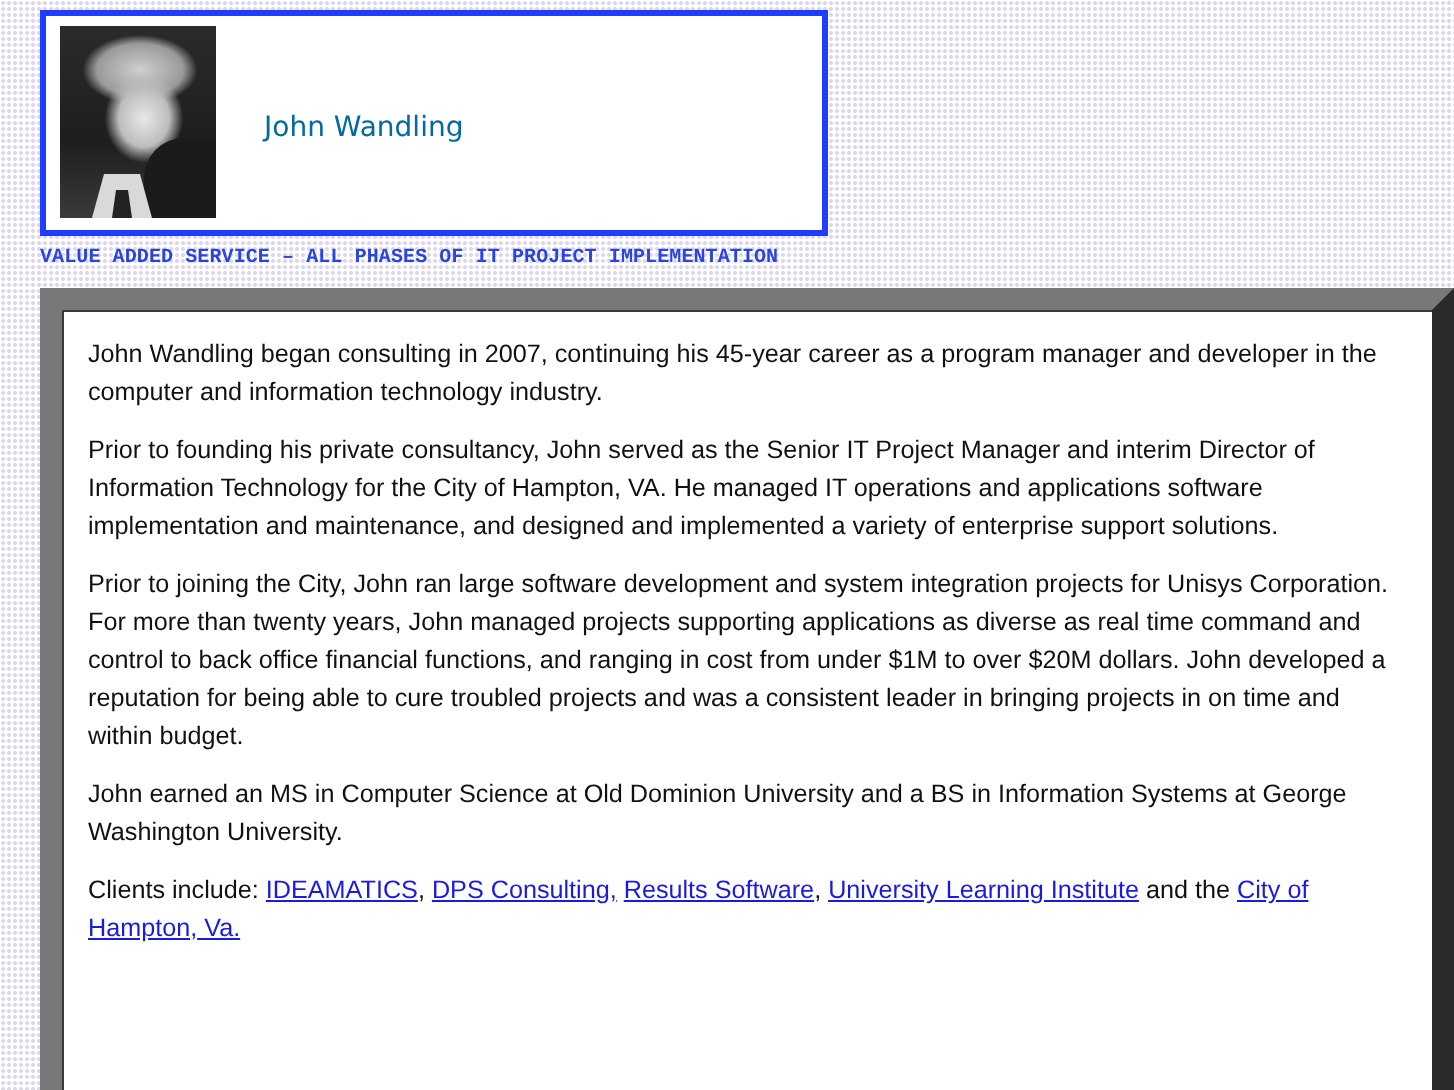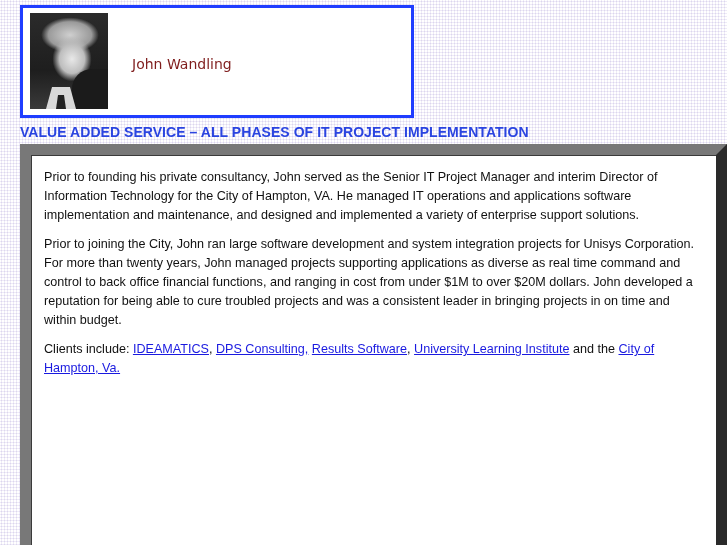--- a/index.html
+++ b/index.html
@@ -64,30 +64,30 @@
     height: 40px;
     background: #1b1b1b;
     border-top-left-radius: 20px;
   }
   .name {
     position: absolute;
     left: 109px;
     top: 48px;
     font-family: "DejaVu Sans", sans-serif;
     font-size: 14px;
-    color: #7f1d1d;
+    color: #0369a1;
     letter-spacing: 0px;
   }
   .tagline {
     position: absolute;
     left: 20px;
     top: 124px;
-    font-family: Liberation Sans, sans-serif;
+    font-family: Liberation Mono, monospace;
     font-weight: bold;
-    font-size: 14px;
+    font-size: 10px;
     color: #2a44e0;
     white-space: nowrap;
     letter-spacing: 0.05px;
   }
   .content-frame {
     position: absolute;
     left: 20px;
     top: 144px;
     width: 707px;
     height: 420px;
@@ -133,17 +133,19 @@
     <div class="shirt"></div>
     <div class="tie"></div>
   </div>
   <div class="name">John Wandling</div>
 </div>
 
 <div class="tagline">VALUE ADDED SERVICE – ALL PHASES OF IT PROJECT IMPLEMENTATION</div>
 
 <div class="content-frame">
   <div class="content">
+    <p>John Wandling began consulting in 2007, continuing his 45-year career as a program manager and developer in the computer and information technology  industry.</p>
     <p>Prior to founding his private consultancy, John served as the Senior IT Project Manager and interim  Director of Information Technology for the City of Hampton, VA.  He managed IT operations and  applications software implementation and maintenance, and designed and implemented a variety  of enterprise support solutions.</p>
     <p>Prior to joining the City, John ran large software development  and system integration projects for Unisys Corporation. For more than twenty  years,  John managed projects supporting applications as diverse as real time command and control to back office financial functions, and ranging in cost from under $1M to over $20M dollars. John developed a reputation for being able to cure troubled projects and was a consistent leader in bringing projects in on time and within budget.</p>
+    <p>John earned an MS in Computer Science at Old Dominion  University and a BS in Information Systems at George Washington University.</p>
     <p><span>Clients include: </span><a href="#">IDEAMATICS</a><span>, </span><a href="#">DPS Consulting,</a><span> </span><a href="#">Results Software</a><span>, </span><a href="#">University Learning Institute</a><span> and the </span><a href="#">City of Hampton, Va.</a></p>
   </div>
 </div>
 
 </body></html>

